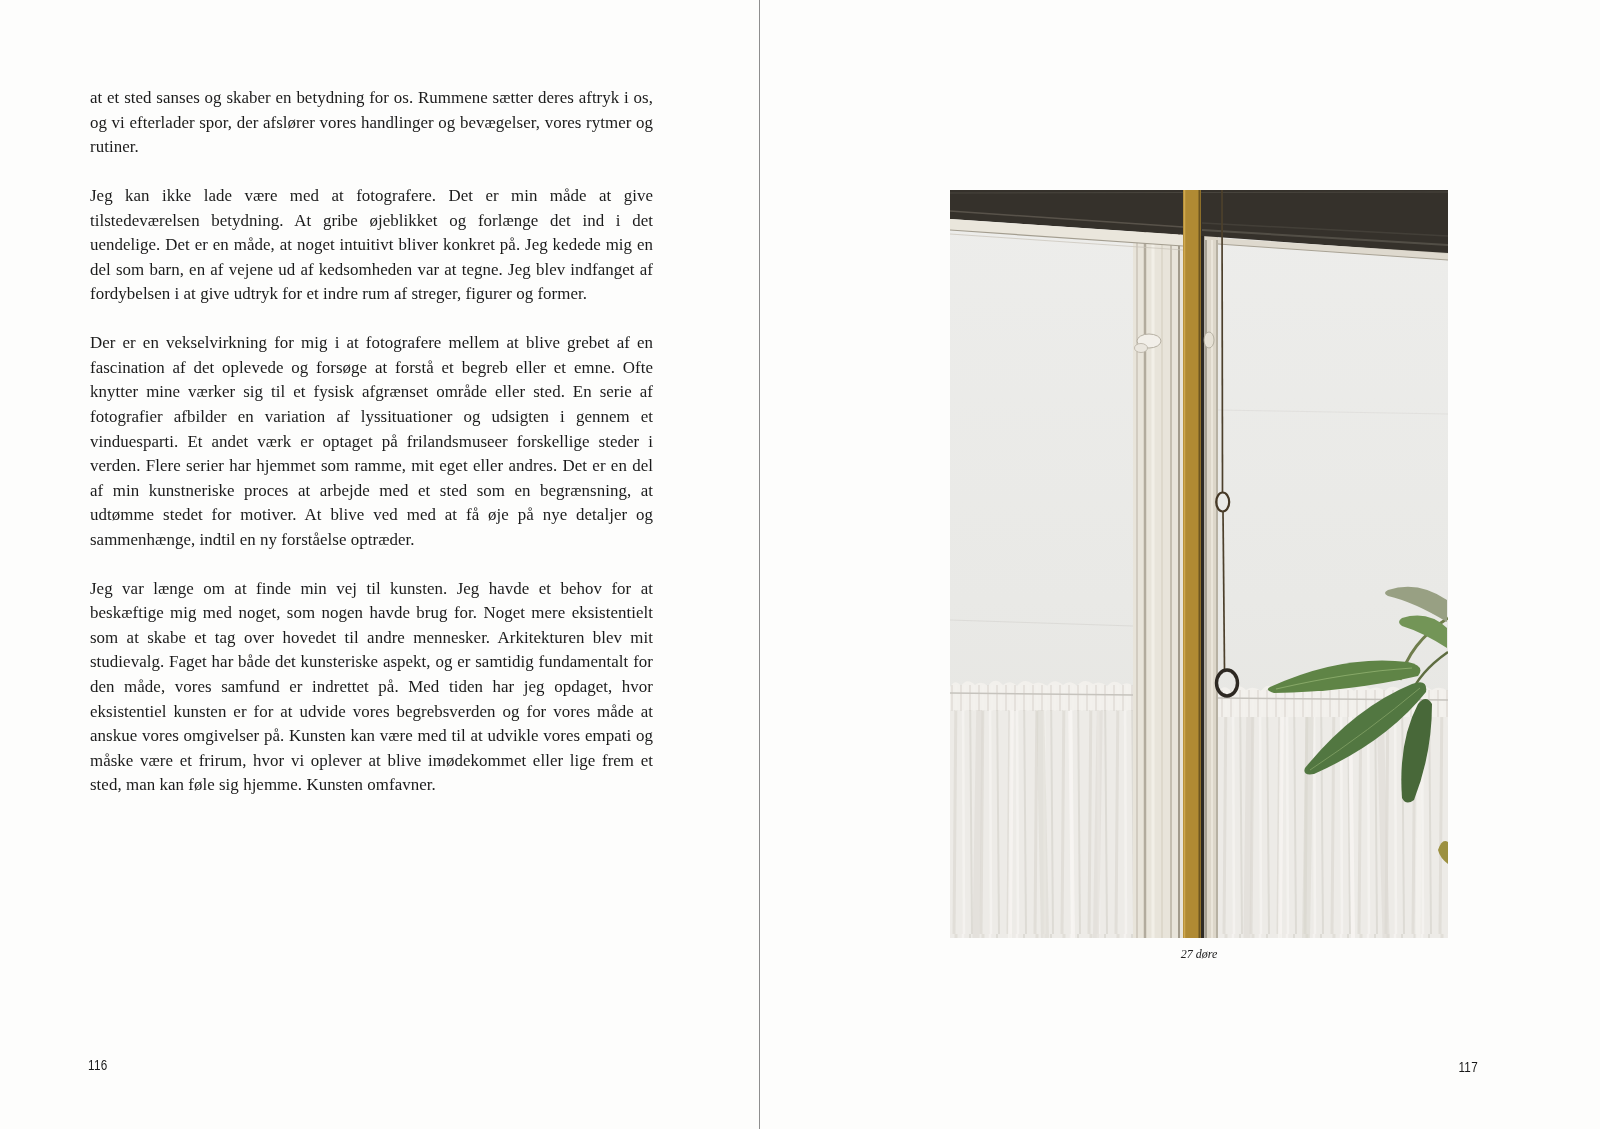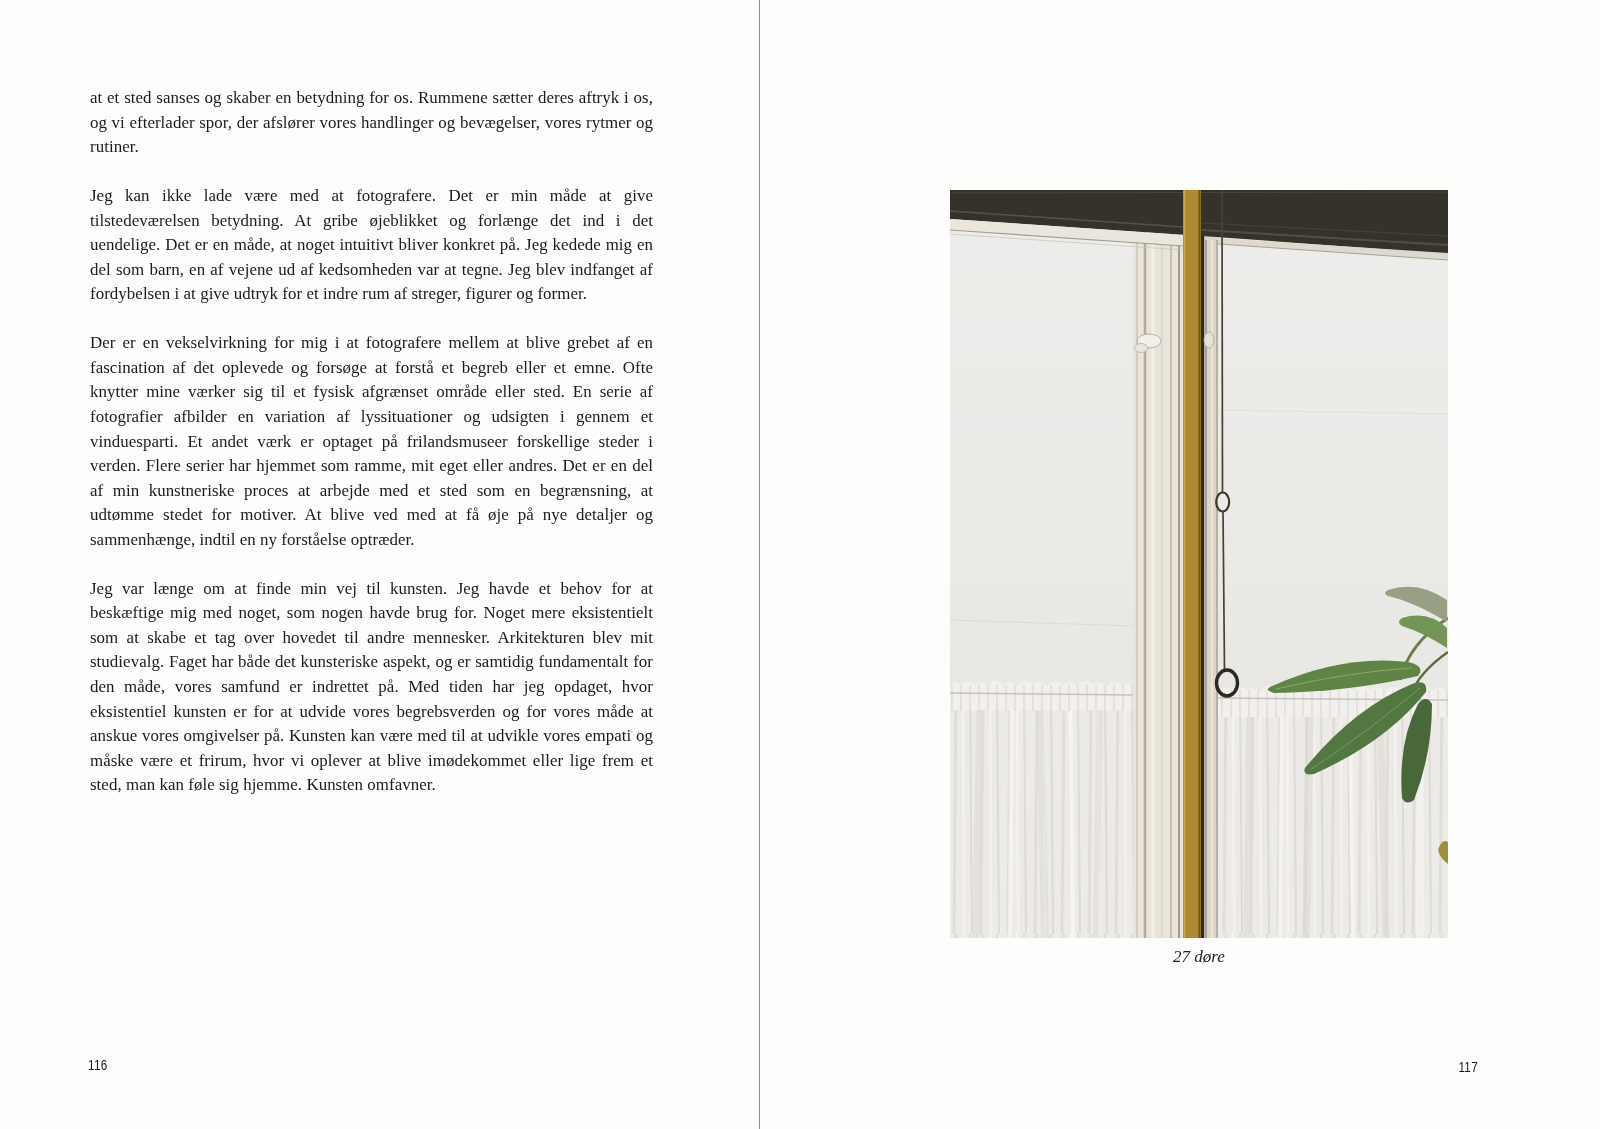--- a/index.html
+++ b/index.html
@@ -9,21 +9,21 @@
   .text-block{position:absolute;left:90px;top:86px;width:563px;color:#1b1b1b;}
   .text-block p{margin:0 0 24.5px 0;font-size:16.9px;line-height:24.55px;text-align:justify;
                 letter-spacing:0.05px;}
   .pagenum{position:absolute;font-family:"Liberation Sans", sans-serif;font-size:15px;
            color:#181818;letter-spacing:0.4px;}
   .pagenum-left{left:88px;top:1056px;transform:scaleX(0.78);transform-origin:left top;}
   .pagenum-right{left:1438px;top:1058px;width:40px;text-align:right;transform:scaleX(0.78);
                  transform-origin:right top;}
   figure.photo{position:absolute;left:950px;top:190px;width:498px;margin:0;}
   figure.photo svg{display:block;}
-  figcaption{margin-top:9px;width:498px;text-align:center;font-style:italic;font-size:17px;
+  figcaption{margin-top:9px;width:498px;text-align:center;font-style:italic;font-size:12px;
              color:#222;font-family:"Liberation Serif", serif;}
 </style>
 </head>
 <body>
 
 <div class="spread">
 
   <div>
     <div class="text-block">
       <p>at et sted sanses og skaber en betydning for os. Rummene sætter deres aftryk i os, og vi efterlader spor, der afslører vores handlinger og bevægelser, vores rytmer og rutiner.</p>

